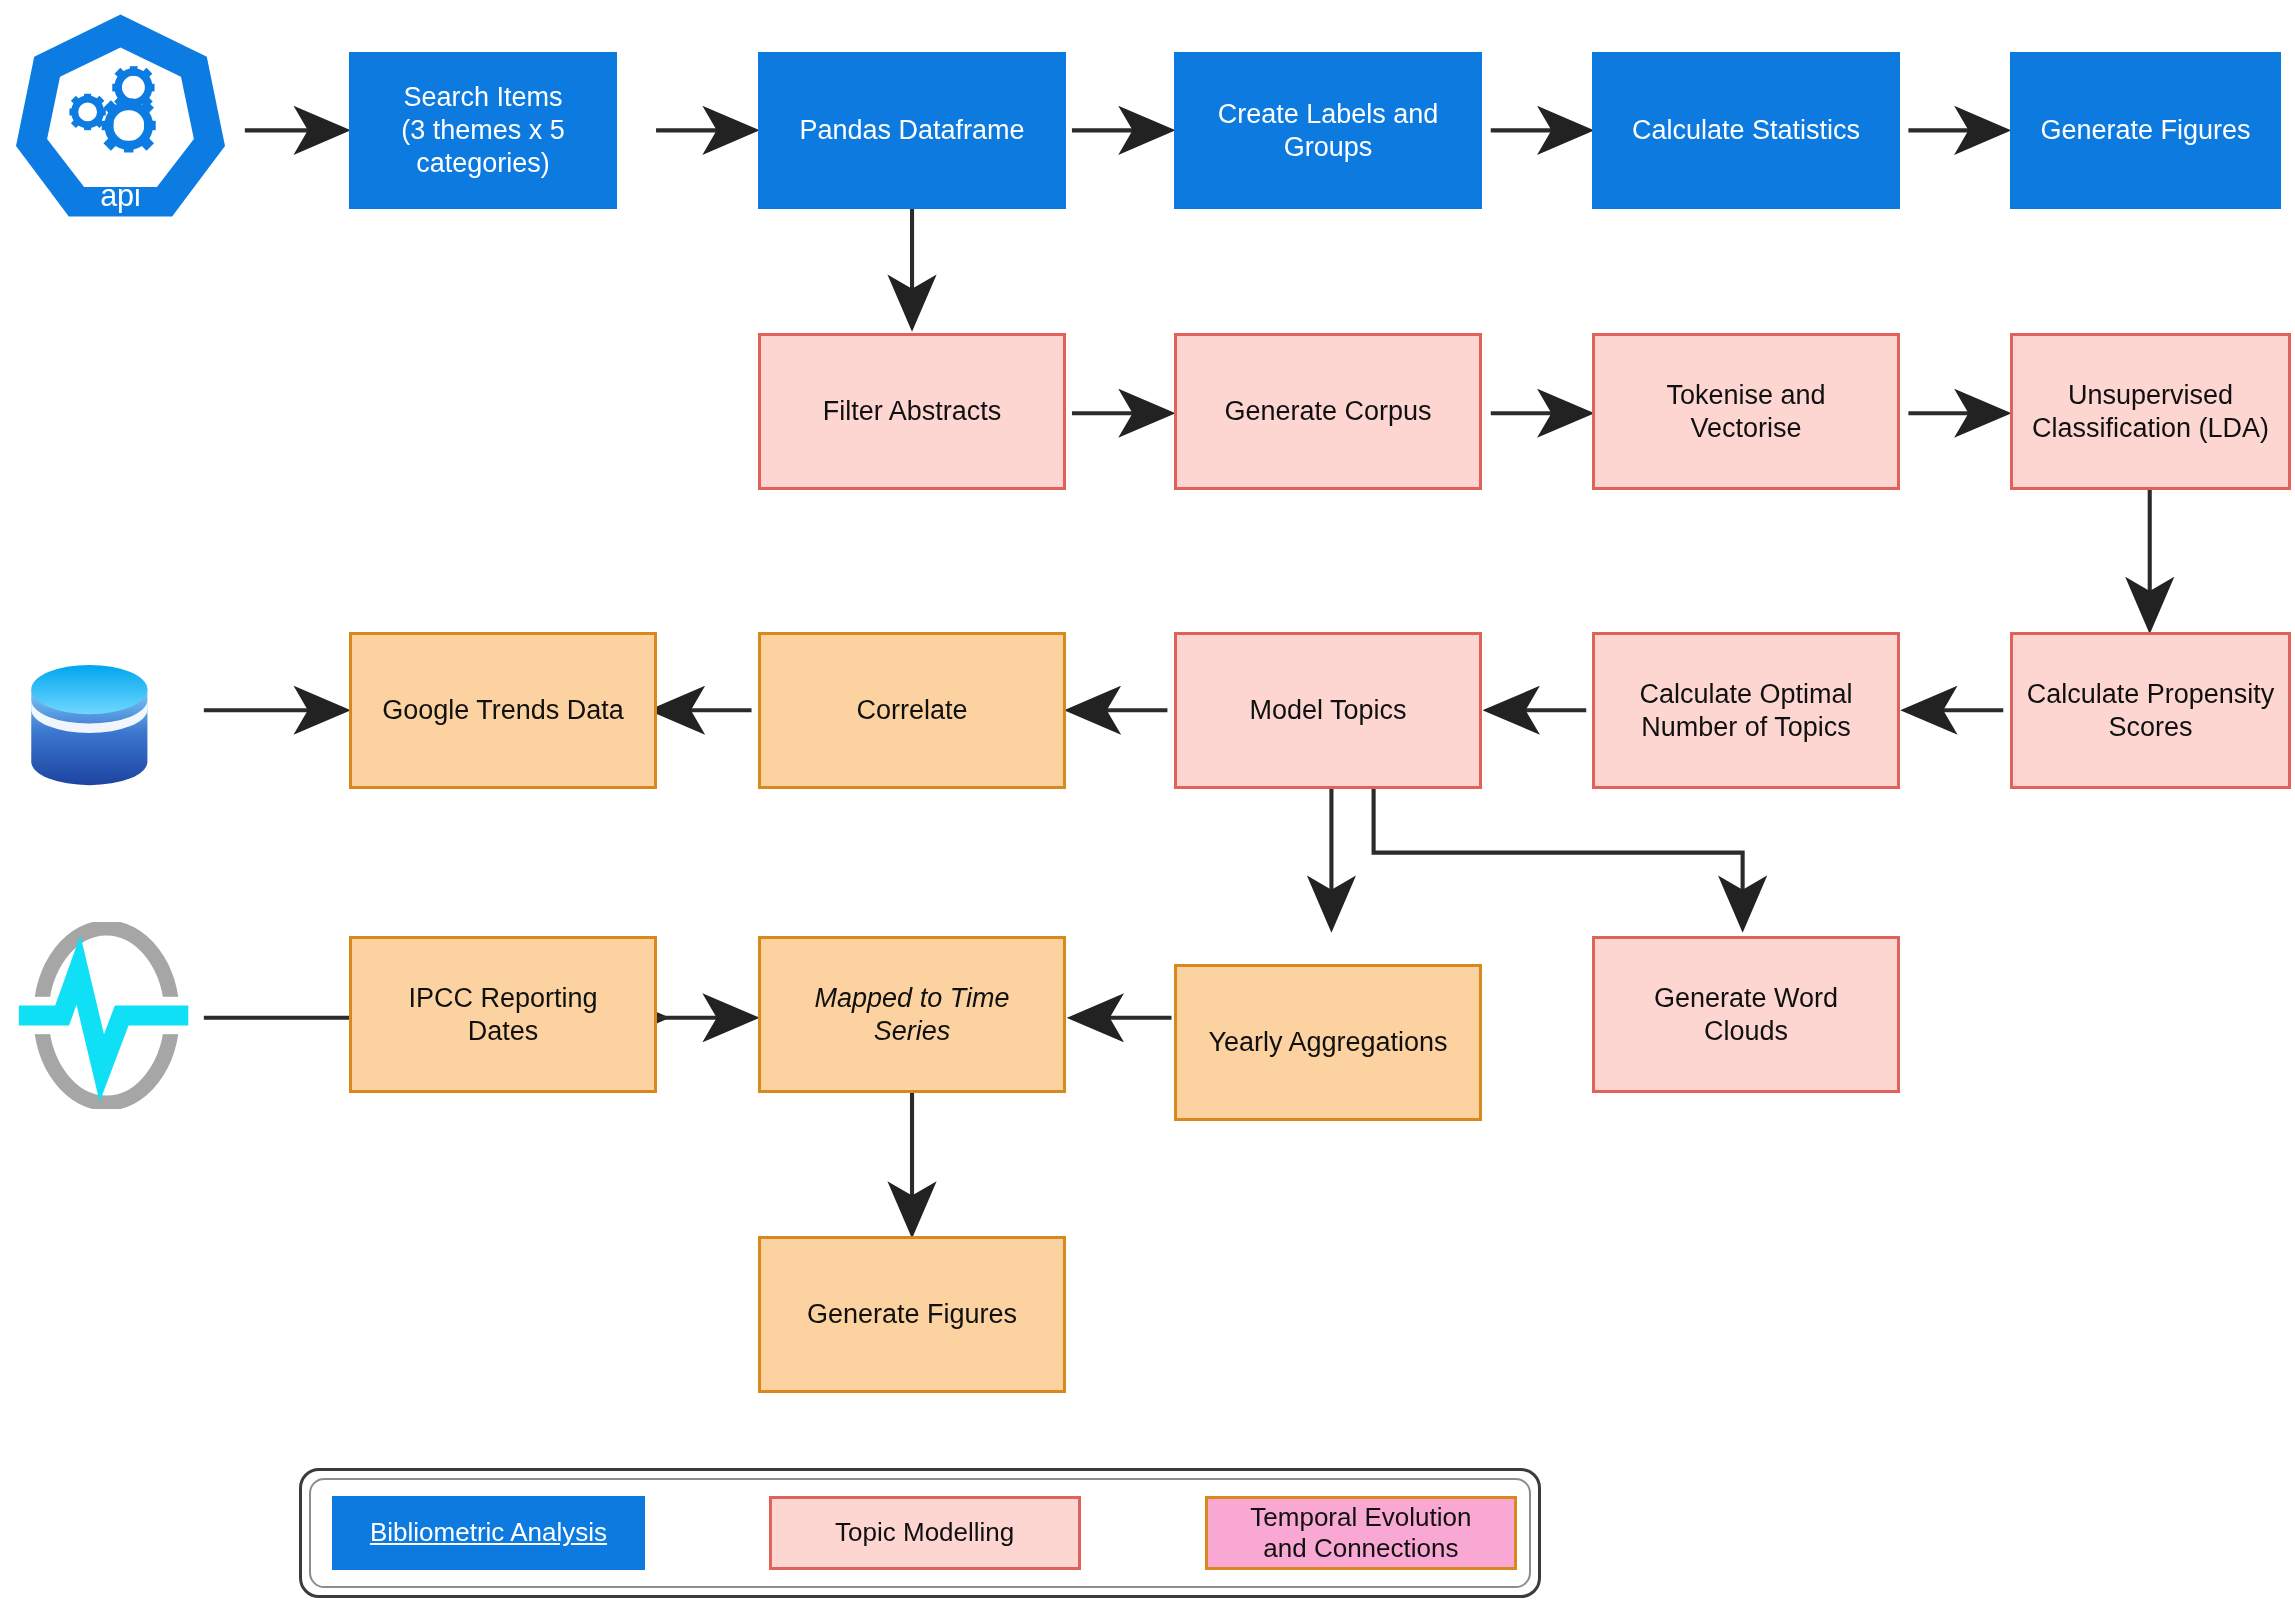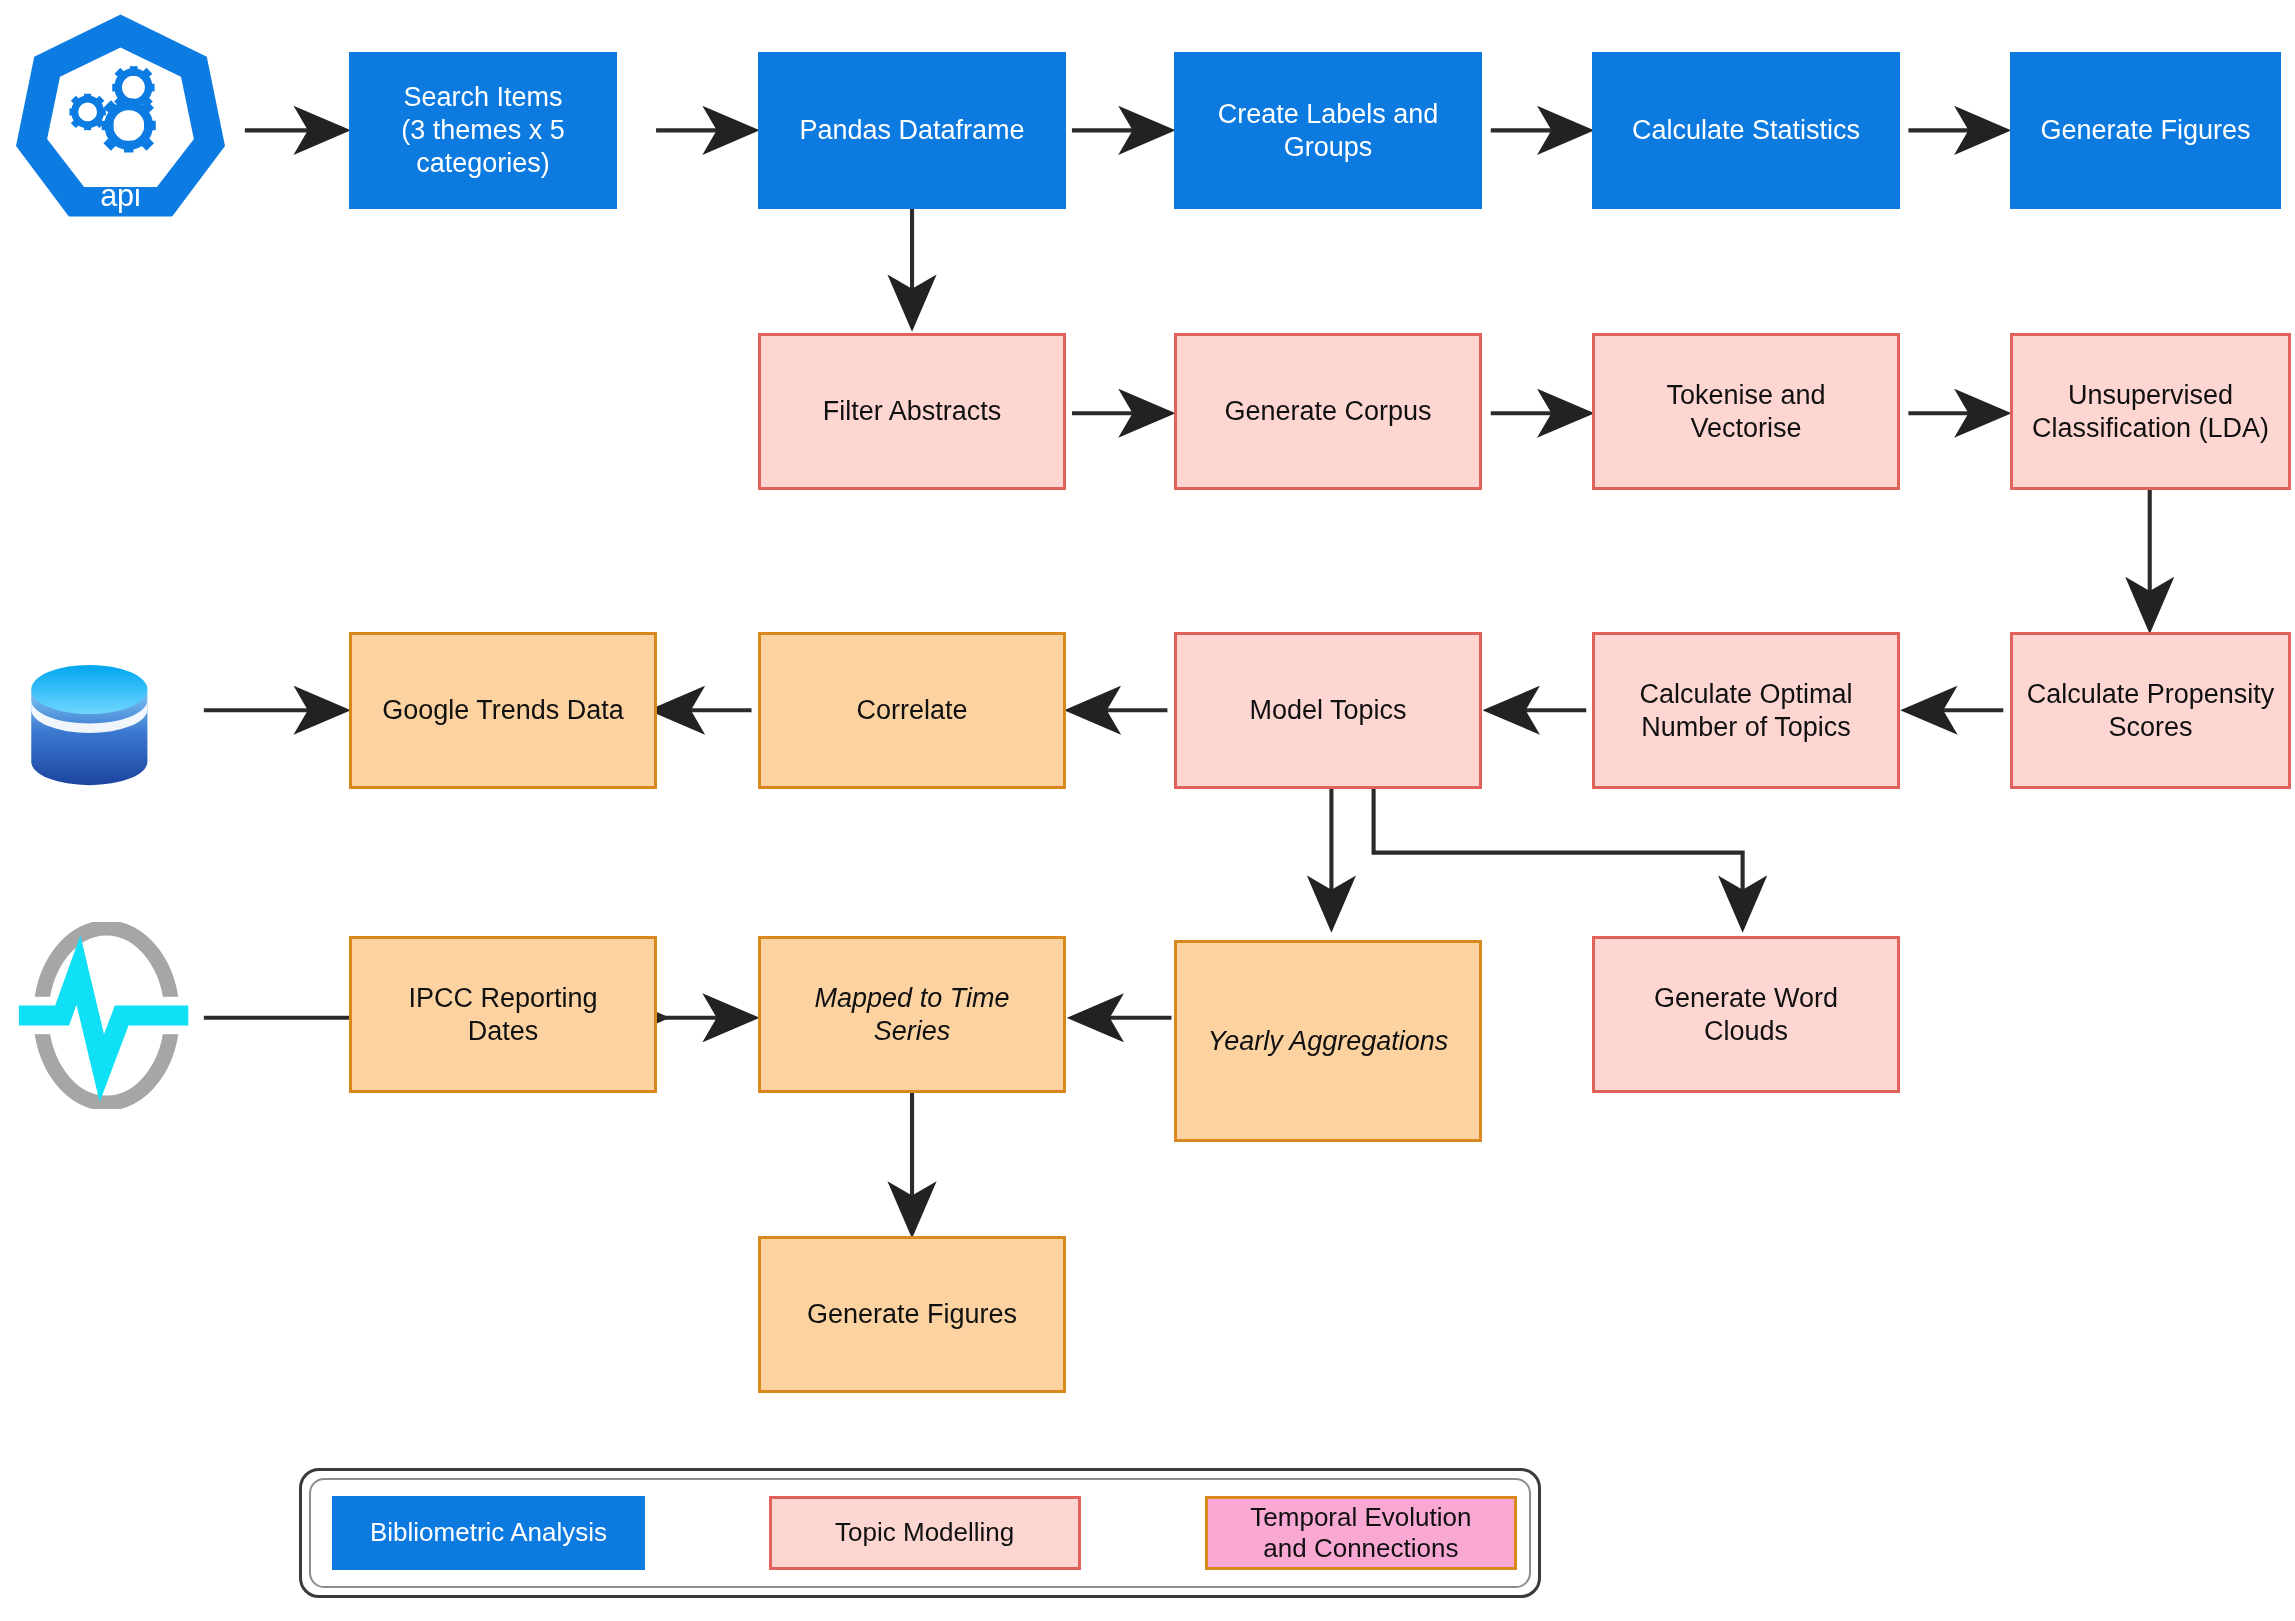--- a/index.html
+++ b/index.html
@@ -120,20 +120,21 @@
     font-size: 26px;
     line-height: 1.2;
     white-space: pre-line;
     height: 74px;
   }
   .chip-blue {
     background: #0d7ae0;
     color: #ffffff;
     width: 316px;
     margin-left: 9.4px;
+    text-decoration: underline;
   }
   .chip-pink {
     background: #fdd6d2;
     color: #101010;
     border: 3.5px solid #e0625b;
     width: 316px;
     margin-left: 124px;
   }
   .chip-orange {
     background: #f9a8d4;
@@ -340,21 +341,21 @@
   <div class="node orange" style="left:349px; top:936px; width:308px; height:157px;">
     <span>IPCC Reporting
 Dates</span>
   </div>
 
   <div class="node orange" style="left:758px; top:936px; width:308px; height:157px;font-style:italic;">
     <span>Mapped to Time
 Series</span>
   </div>
 
-  <div class="node orange" style="left:1174px; top:940px; width:308px; height:202px;font-style:italic;">
+  <div class="node orange" style="left:1174px; top:964px; width:308px; height:157px;">
     <span>Yearly Aggregations</span>
   </div>
 
   <div class="node pink" style="left:1592px; top:936px; width:308px; height:157px;">
     <span>Generate Word
 Clouds</span>
   </div>
 
   <div class="node orange" style="left:758px; top:1236px; width:308px; height:157px;">
     <span>Generate Figures</span>

